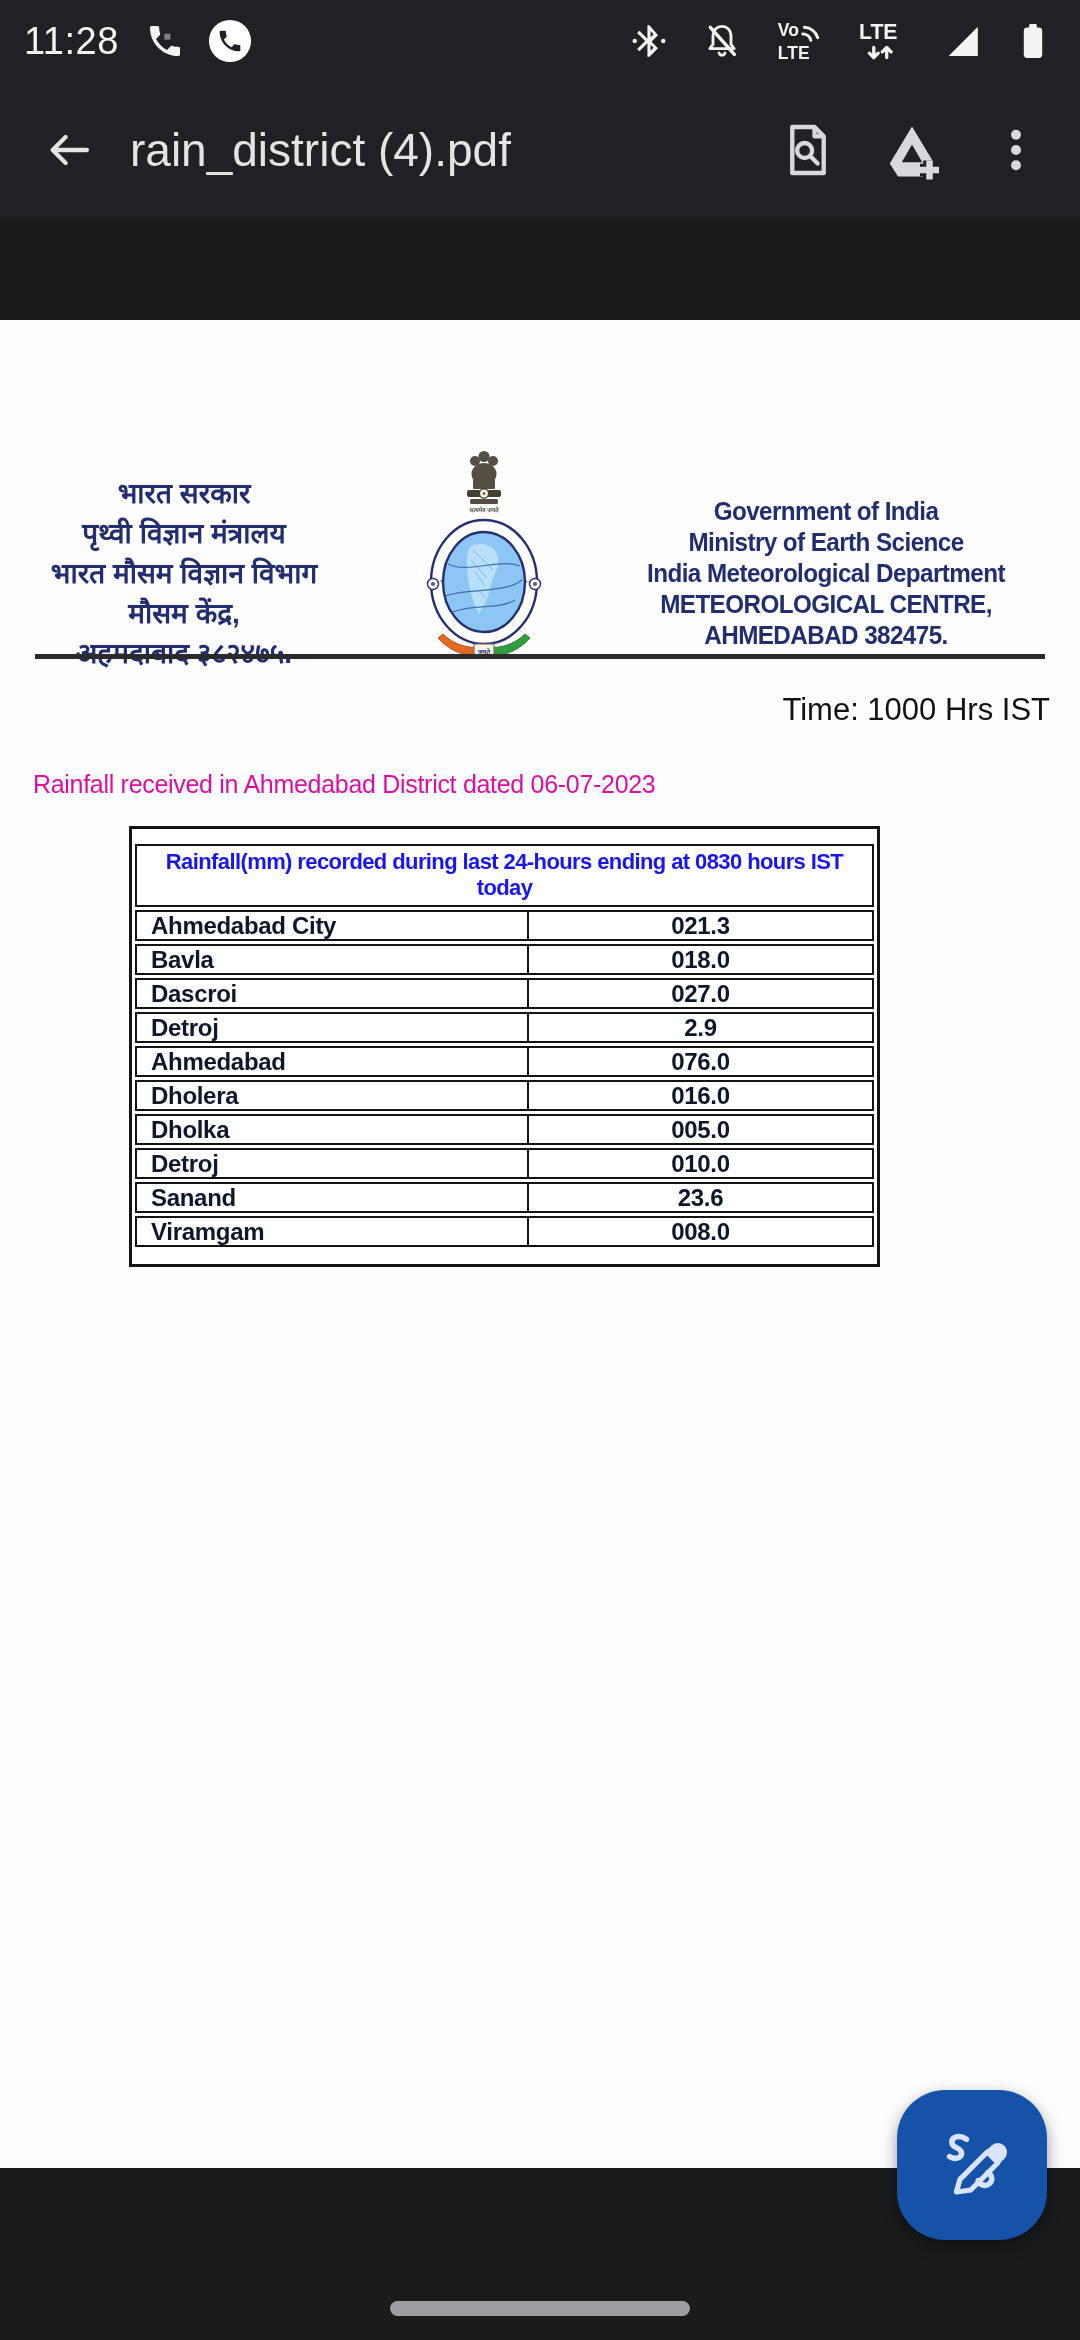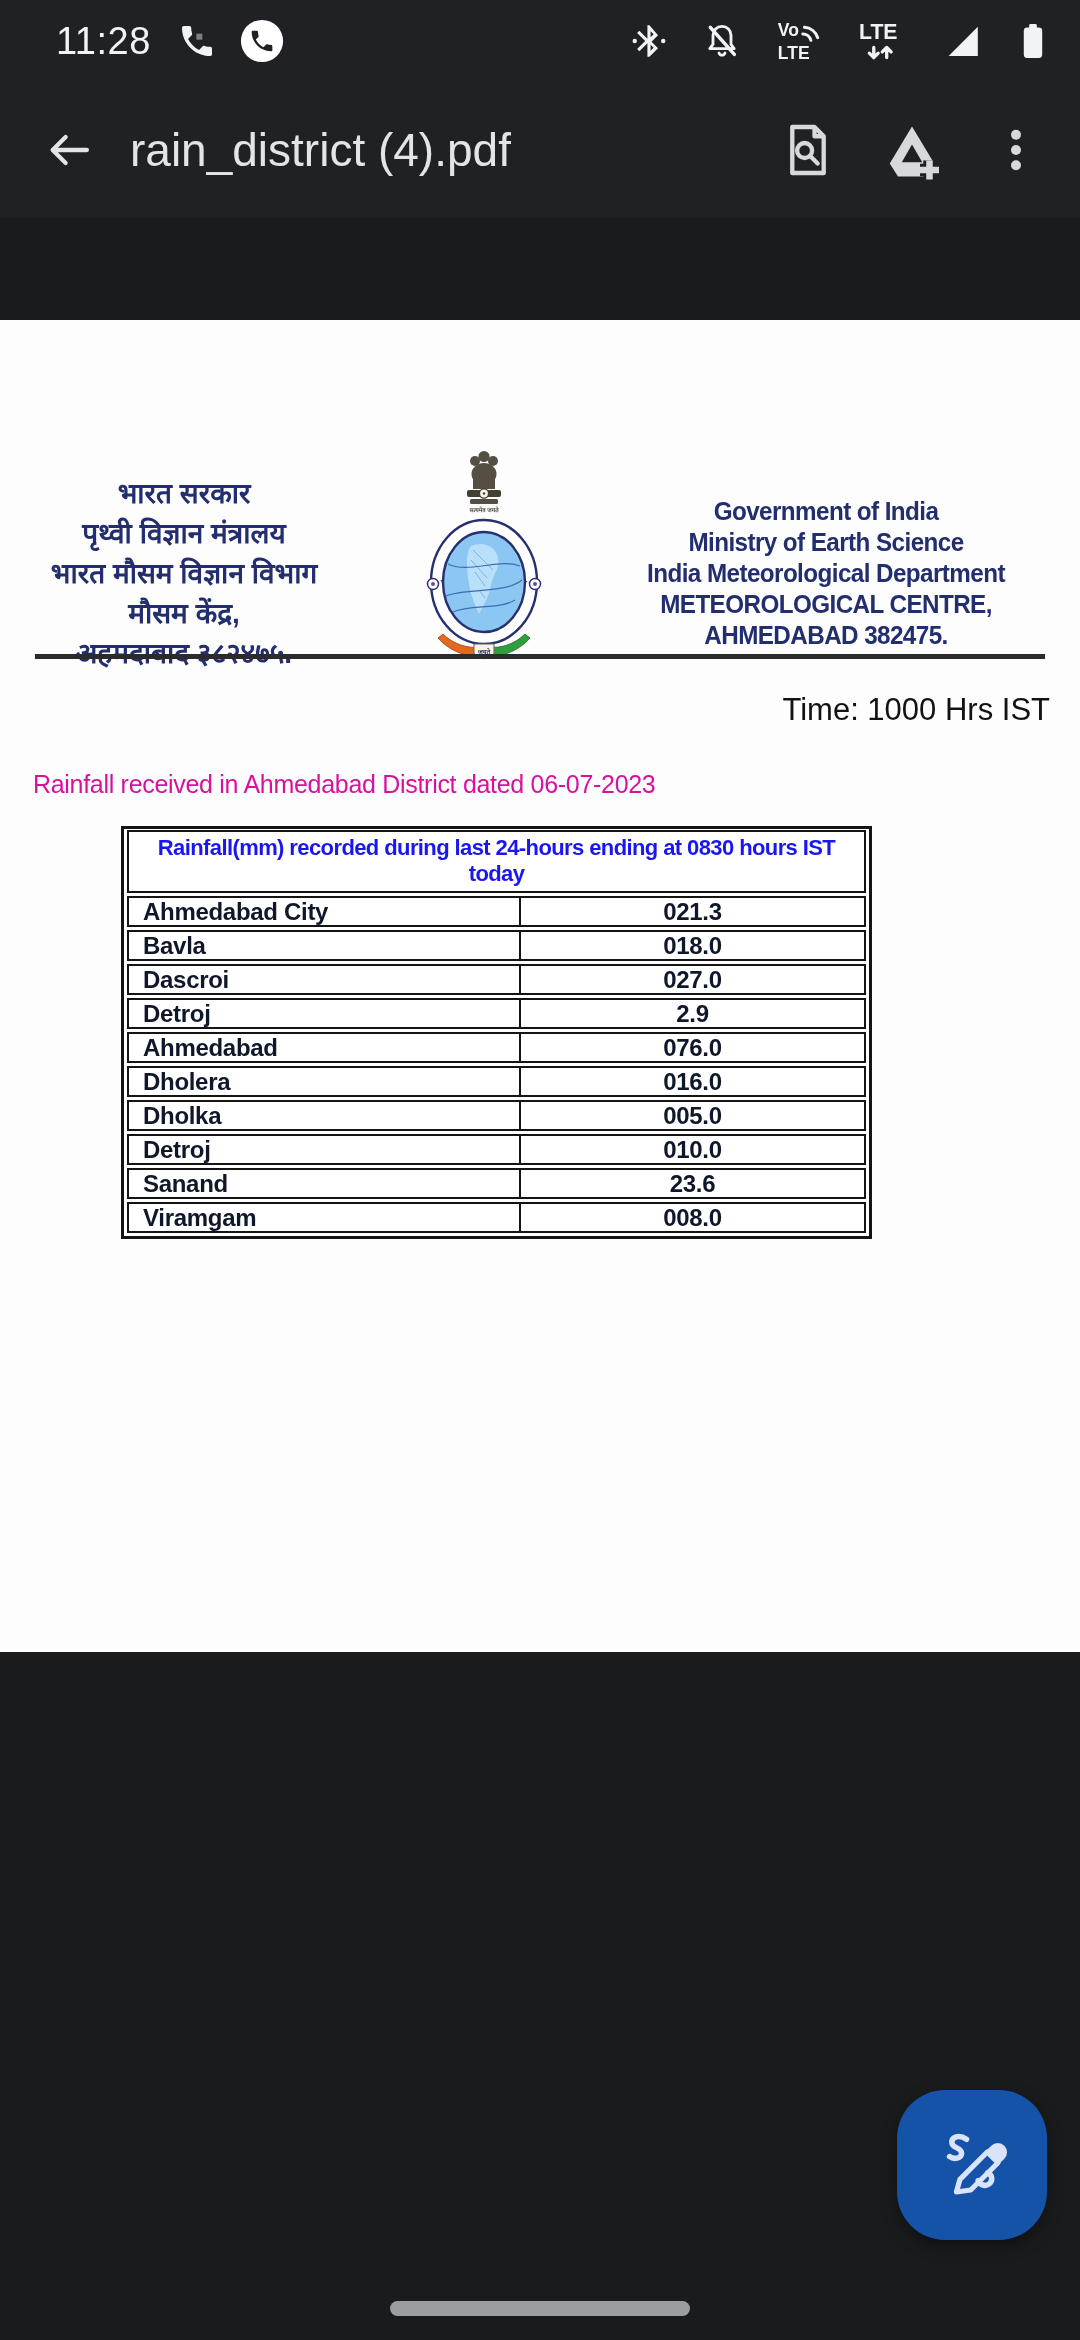--- a/index.html
+++ b/index.html
@@ -3,41 +3,41 @@
 <meta charset="utf-8">
 <style>
   html,body{margin:0;padding:0;}
   body{
     width:1080px;height:2340px;position:relative;overflow:hidden;
     background:#1a1b1d;font-family:"Liberation Sans",sans-serif;
   }
   
   .status-bar{
     position:absolute;top:0;left:0;width:1080px;height:82px;background:#202124;
-    display:flex;align-items:center;box-sizing:border-box;padding:0 30px 0 56px;
+    display:flex;align-items:center;box-sizing:border-box;padding:0 30px 0 24px;
   }
   .sb-time{color:#f2f3f5;font-size:38px;letter-spacing:.5px;}
   .sb-left-icons{display:flex;align-items:center;gap:22px;margin-left:26px;}
   .sb-right{margin-left:auto;display:flex;align-items:center;gap:34px;}
   .sb-icon{display:flex;align-items:center;justify-content:center;}
   
   .app-bar{
     position:absolute;top:82px;left:0;width:1080px;height:136px;background:#202124;
     display:flex;align-items:center;box-sizing:border-box;padding:0 22px 0 36px;
   }
   .ab-back{width:64px;height:64px;display:flex;align-items:center;justify-content:center;background:none;border:none;padding:0;cursor:pointer;}
   .ab-title{
     color:#e3e4e6;font-size:46px;margin-left:30px;white-space:nowrap;overflow:hidden;
     text-overflow:ellipsis;max-width:560px;font-weight:400;
   }
   .ab-actions{margin-left:auto;display:flex;align-items:center;gap:20px;}
   .ab-action{width:84px;height:84px;display:flex;align-items:center;justify-content:center;background:none;border:none;padding:0;cursor:pointer;}
   
   .page{
-    position:absolute;top:320px;left:0;width:1080px;height:1332px;background:#fdfdfd;
+    position:absolute;top:320px;left:0;width:1080px;height:1848px;background:#fdfdfd;
   }
   .doc-header{position:absolute;top:120px;left:0;width:1080px;height:245px;}
   .hindi-block{
     position:absolute;left:28px;top:34px;width:312px;text-align:center;
     color:#232e6f;font-weight:bold;font-size:28px;line-height:40px;
   }
   .logo-wrap{position:absolute;left:423px;top:6px;width:122px;height:214px;}
   .english-block{
     position:absolute;left:630px;top:56px;width:392px;text-align:center;
     color:#232e6f;font-weight:bold;font-size:25px;line-height:31px;letter-spacing:-.6px;
@@ -46,22 +46,22 @@
   .doc-hr{position:absolute;top:334px;left:35px;width:1010px;height:5px;background:#2b2b2b;}
   .time-note{
     position:absolute;top:372px;right:30px;color:#121212;font-size:31px;
   }
   .doc-title{
     position:absolute;top:450px;left:33px;color:#d90f9e;font-weight:normal;
     font-size:25px;letter-spacing:-.3px;white-space:nowrap;
   }
   
   .rain-table{
-    position:absolute;top:506px;left:121px;width:751px;box-sizing:border-box;
-    border:3px solid #141414;padding:0 3px;background:#fff;
+    position:absolute;top:506px;left:129px;width:751px;box-sizing:border-box;
+    border:3px solid #141414;padding:14px 3px;background:#fff;
   }
   .t-head{
     border:2px solid #141414;margin:1px 0 2px 0;text-align:center;
     color:#1a16f0;font-weight:bold;font-size:22px;line-height:26px;
     letter-spacing:-.6px;padding:3px 0 4px 0;white-space:nowrap;
   }
   .t-row{
     border:2px solid #141414;margin:3px 0;display:flex;align-items:stretch;
     font-weight:bold;font-size:24px;color:#0f172a;height:27px;
   }

